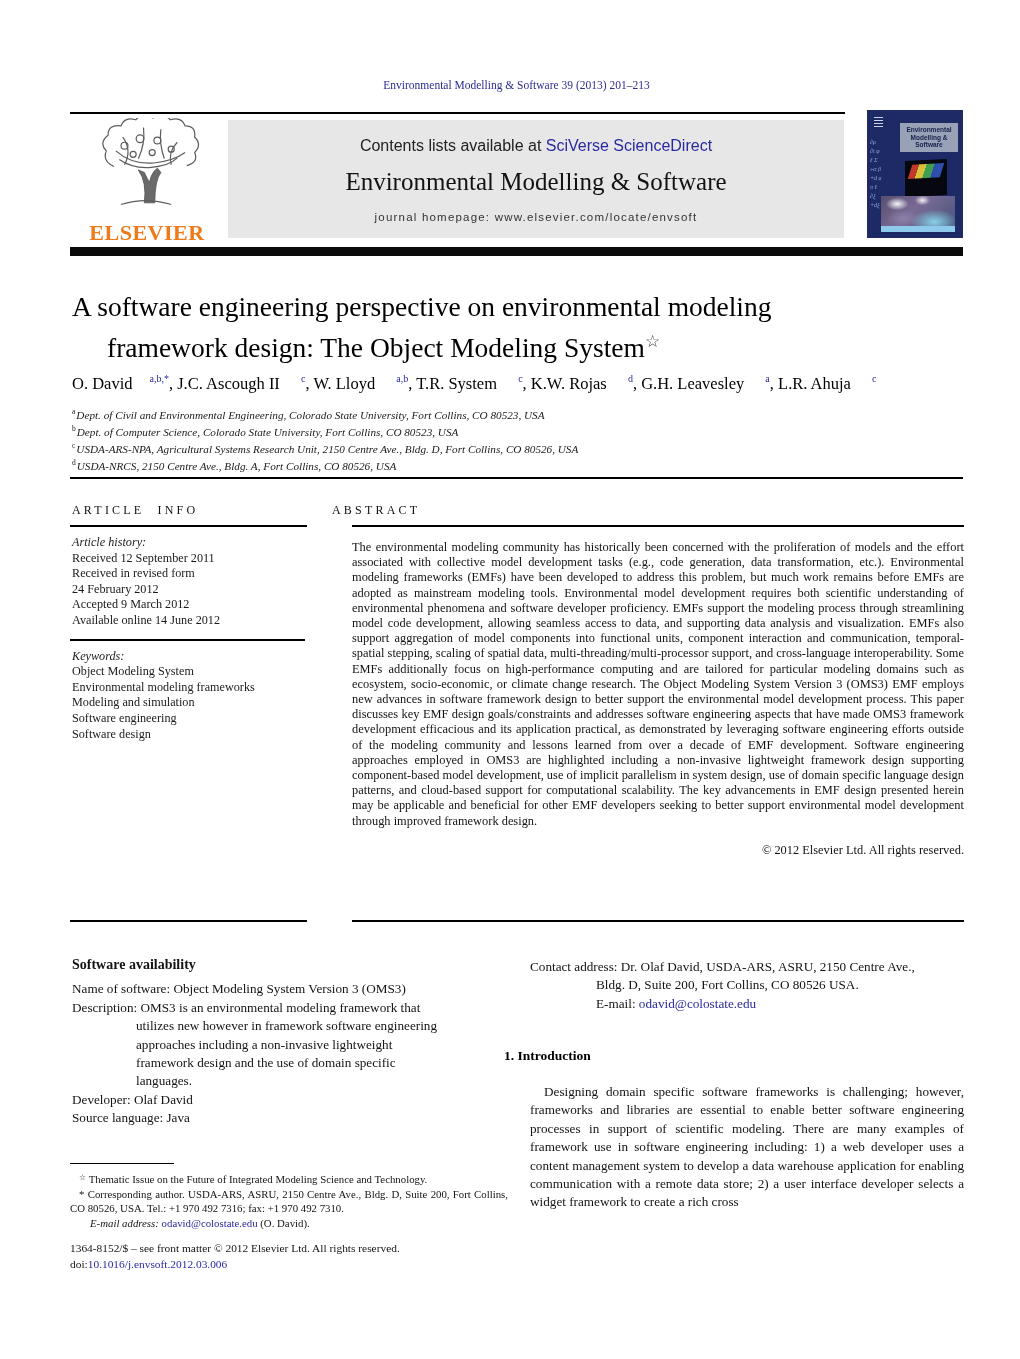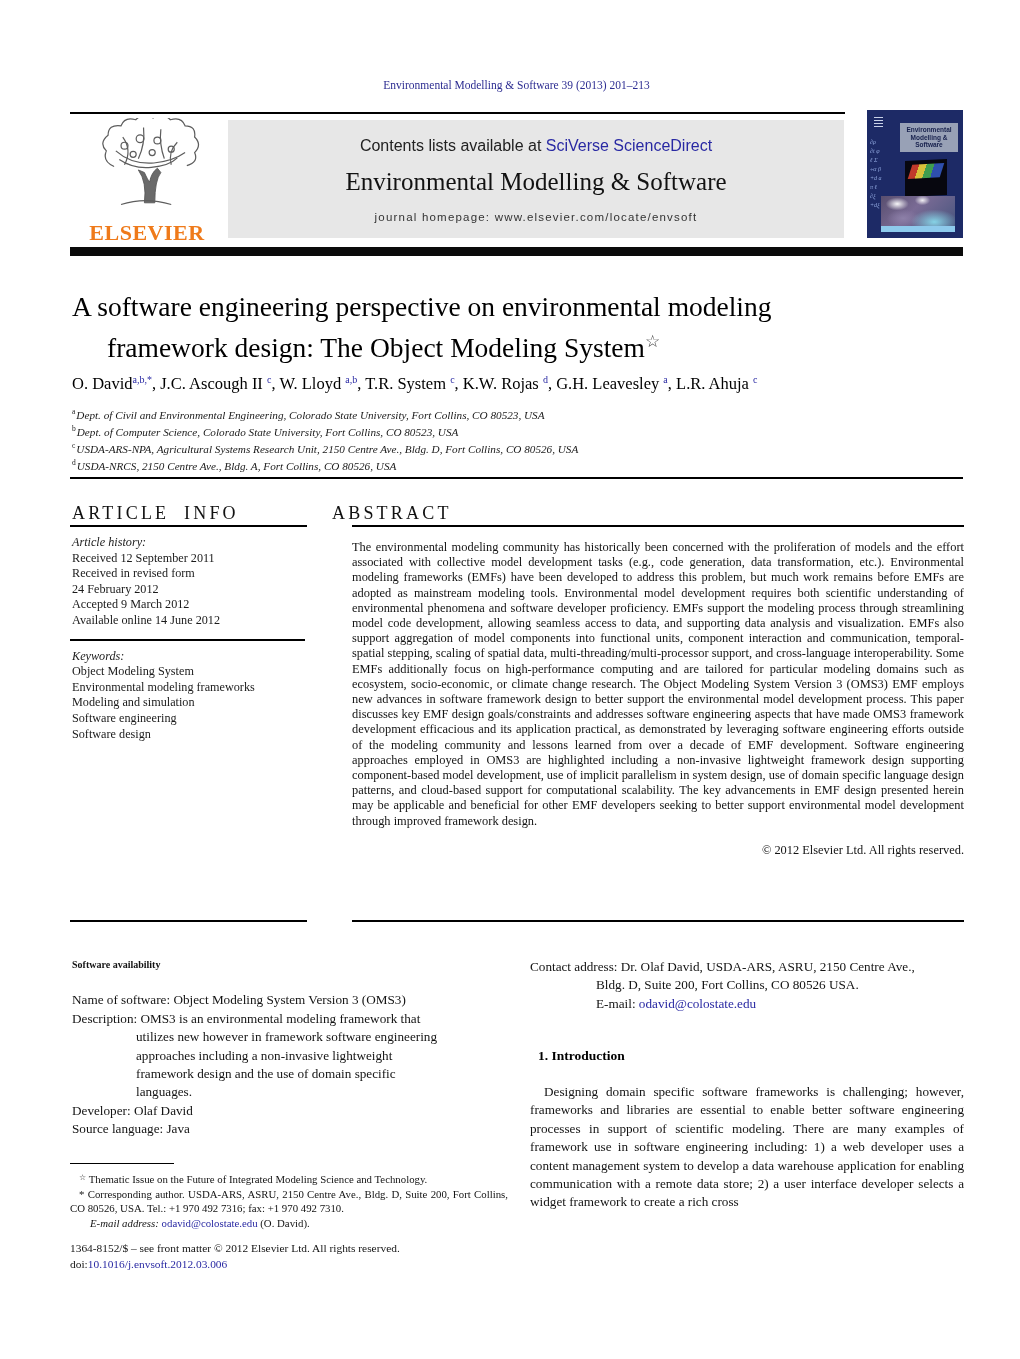--- a/index.html
+++ b/index.html
@@ -51,56 +51,56 @@
   }
   .cover-strip { position:absolute; left:14px; top:116px; width:74px; height:6px; background:#8ecaec; }
 
   .black-bar { position:absolute; left:70px; top:247px; width:893px; height:9px; background:#0a0a0a; }
 
   .title-block { position:absolute; left:72px; top:289px; width:840px;
     font-size:27.5px; line-height:35px; color:#000; }
   .title-star { font-size:17px; vertical-align:10px; color:#444; }
 
   .authors { position:absolute; left:72px; top:373px; width:880px; font-size:16.5px; color:#000; }
-  .authors sup { font-size:10px; color:#2929a3; }
+  .authors sup { font-size:10px; color:#2929a3;margin-left:17px; }
 
   .affils { position:absolute; left:72px; top:405px; width:880px;
     font-size:11.2px; line-height:14.4px; font-style:italic; color:#1a1a1a; }
   .affils sup { font-size:7.5px; font-style:normal; margin-right:1px; }
 
   .rule-full { position:absolute; left:70px; top:477px; width:893px; height:2px; background:#000; }
 
-  .sec-head { position:absolute; font-size:18px; letter-spacing:3.2px; word-spacing:7px; color:#111; }
+  .sec-head { position:absolute; font-size:12px; letter-spacing:3.2px; word-spacing:7px; color:#111; }
   .info-head { left:72px; top:503px; }
   .abs-head  { left:332px; top:503px; }
   .info-rule { position:absolute; left:70px;  top:525px; width:237px; height:2px; background:#000; }
   .abs-rule  { position:absolute; left:352px; top:525px; width:612px; height:2px; background:#000; }
 
   .info-block { position:absolute; left:72px; top:535px; width:252px;
     font-size:12.2px; line-height:15.6px; }
   .info-label { font-style:italic; }
   .info-sep { border:0; border-top:2px solid #000; width:235px; margin:10px 0 8px -2px; }
 
   .abstract { position:absolute; left:352px; top:540px; width:612px;
     font-size:12.4px; line-height:15.2px; text-align:justify; color:#131313; }
   .copyright { text-align:right; margin-top:14px; }
 
   .mid-rule-left  { position:absolute; left:70px;  top:920px; width:237px; height:2px; background:#000; }
   .mid-rule-right { position:absolute; left:352px; top:920px; width:612px; height:2px; background:#000; }
 
   .col-font { font-size:13.2px; line-height:18.4px; color:#131313; }
 
   .sa-block { position:absolute; left:72px; top:956px; width:440px; }
-  .sa-head { font-size:10px; font-weight:bold; margin-bottom:17px; }
+  .sa-head { font-size:14px; font-weight:bold; margin-bottom:6px; }
   .sa-line.ind { padding-left:64px; }
 
   .contact-block { position:absolute; left:530px; top:958px; width:434px; }
   .contact-line.ind { padding-left:66px; }
 
-  .intro-head { position:absolute; left:538px; top:1048px; font-size:13.5px; font-weight:bold; color:#000; }
+  .intro-head { position:absolute; left:504px; top:1048px; font-size:13.5px; font-weight:bold; color:#000; }
   .intro-para { position:absolute; left:530px; top:1083px; width:434px; height:152px;
     overflow:hidden; text-align:justify; text-indent:14px; }
 
   .fn-rule { position:absolute; left:70px; top:1163px; width:104px; height:1.4px; background:#000; }
   .footnotes { position:absolute; left:70px; top:1171px; width:438px;
     font-size:10.8px; line-height:14.6px; color:#131313; }
   .footnotes .fnp { text-indent:9px; text-align:justify; }
   .footnotes .fn-email { padding-left:20px; text-indent:0; }
   .fn-star { font-size:8px; vertical-align:3px; }
   .em-it { font-style:italic; }

